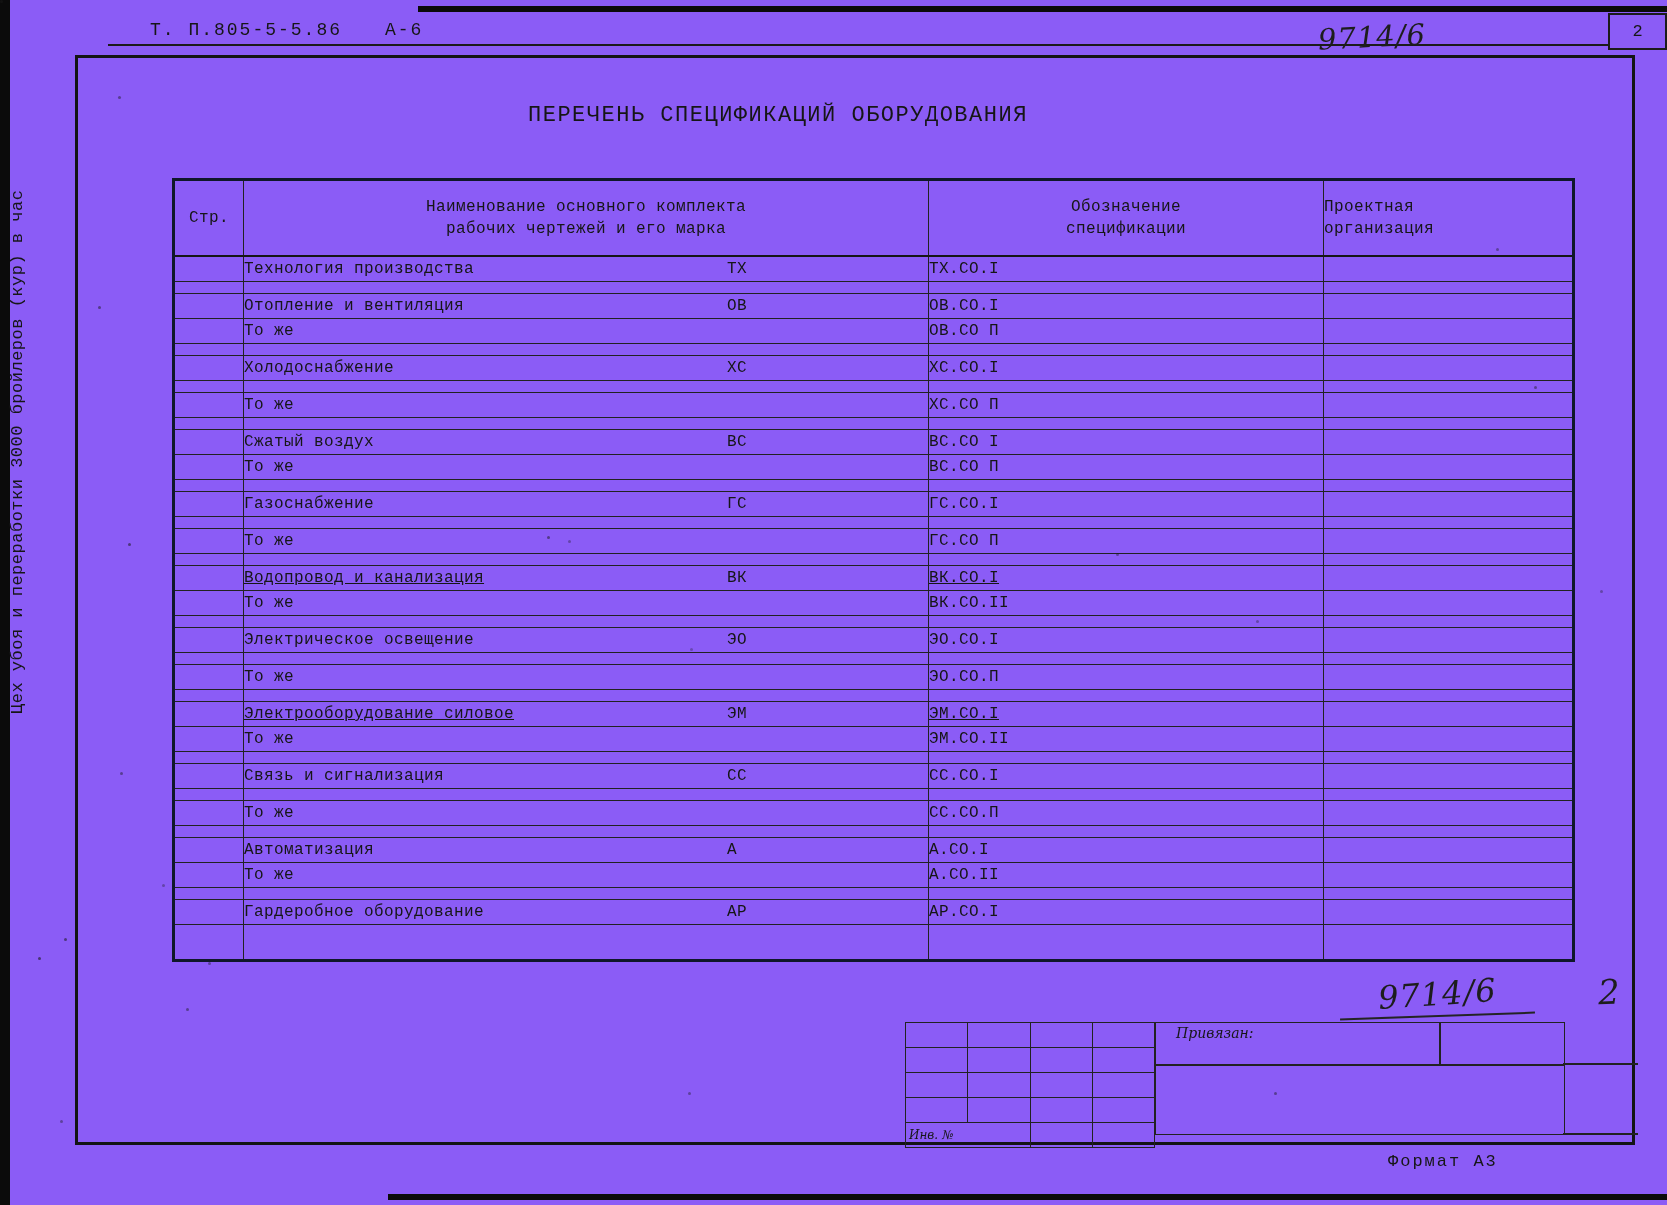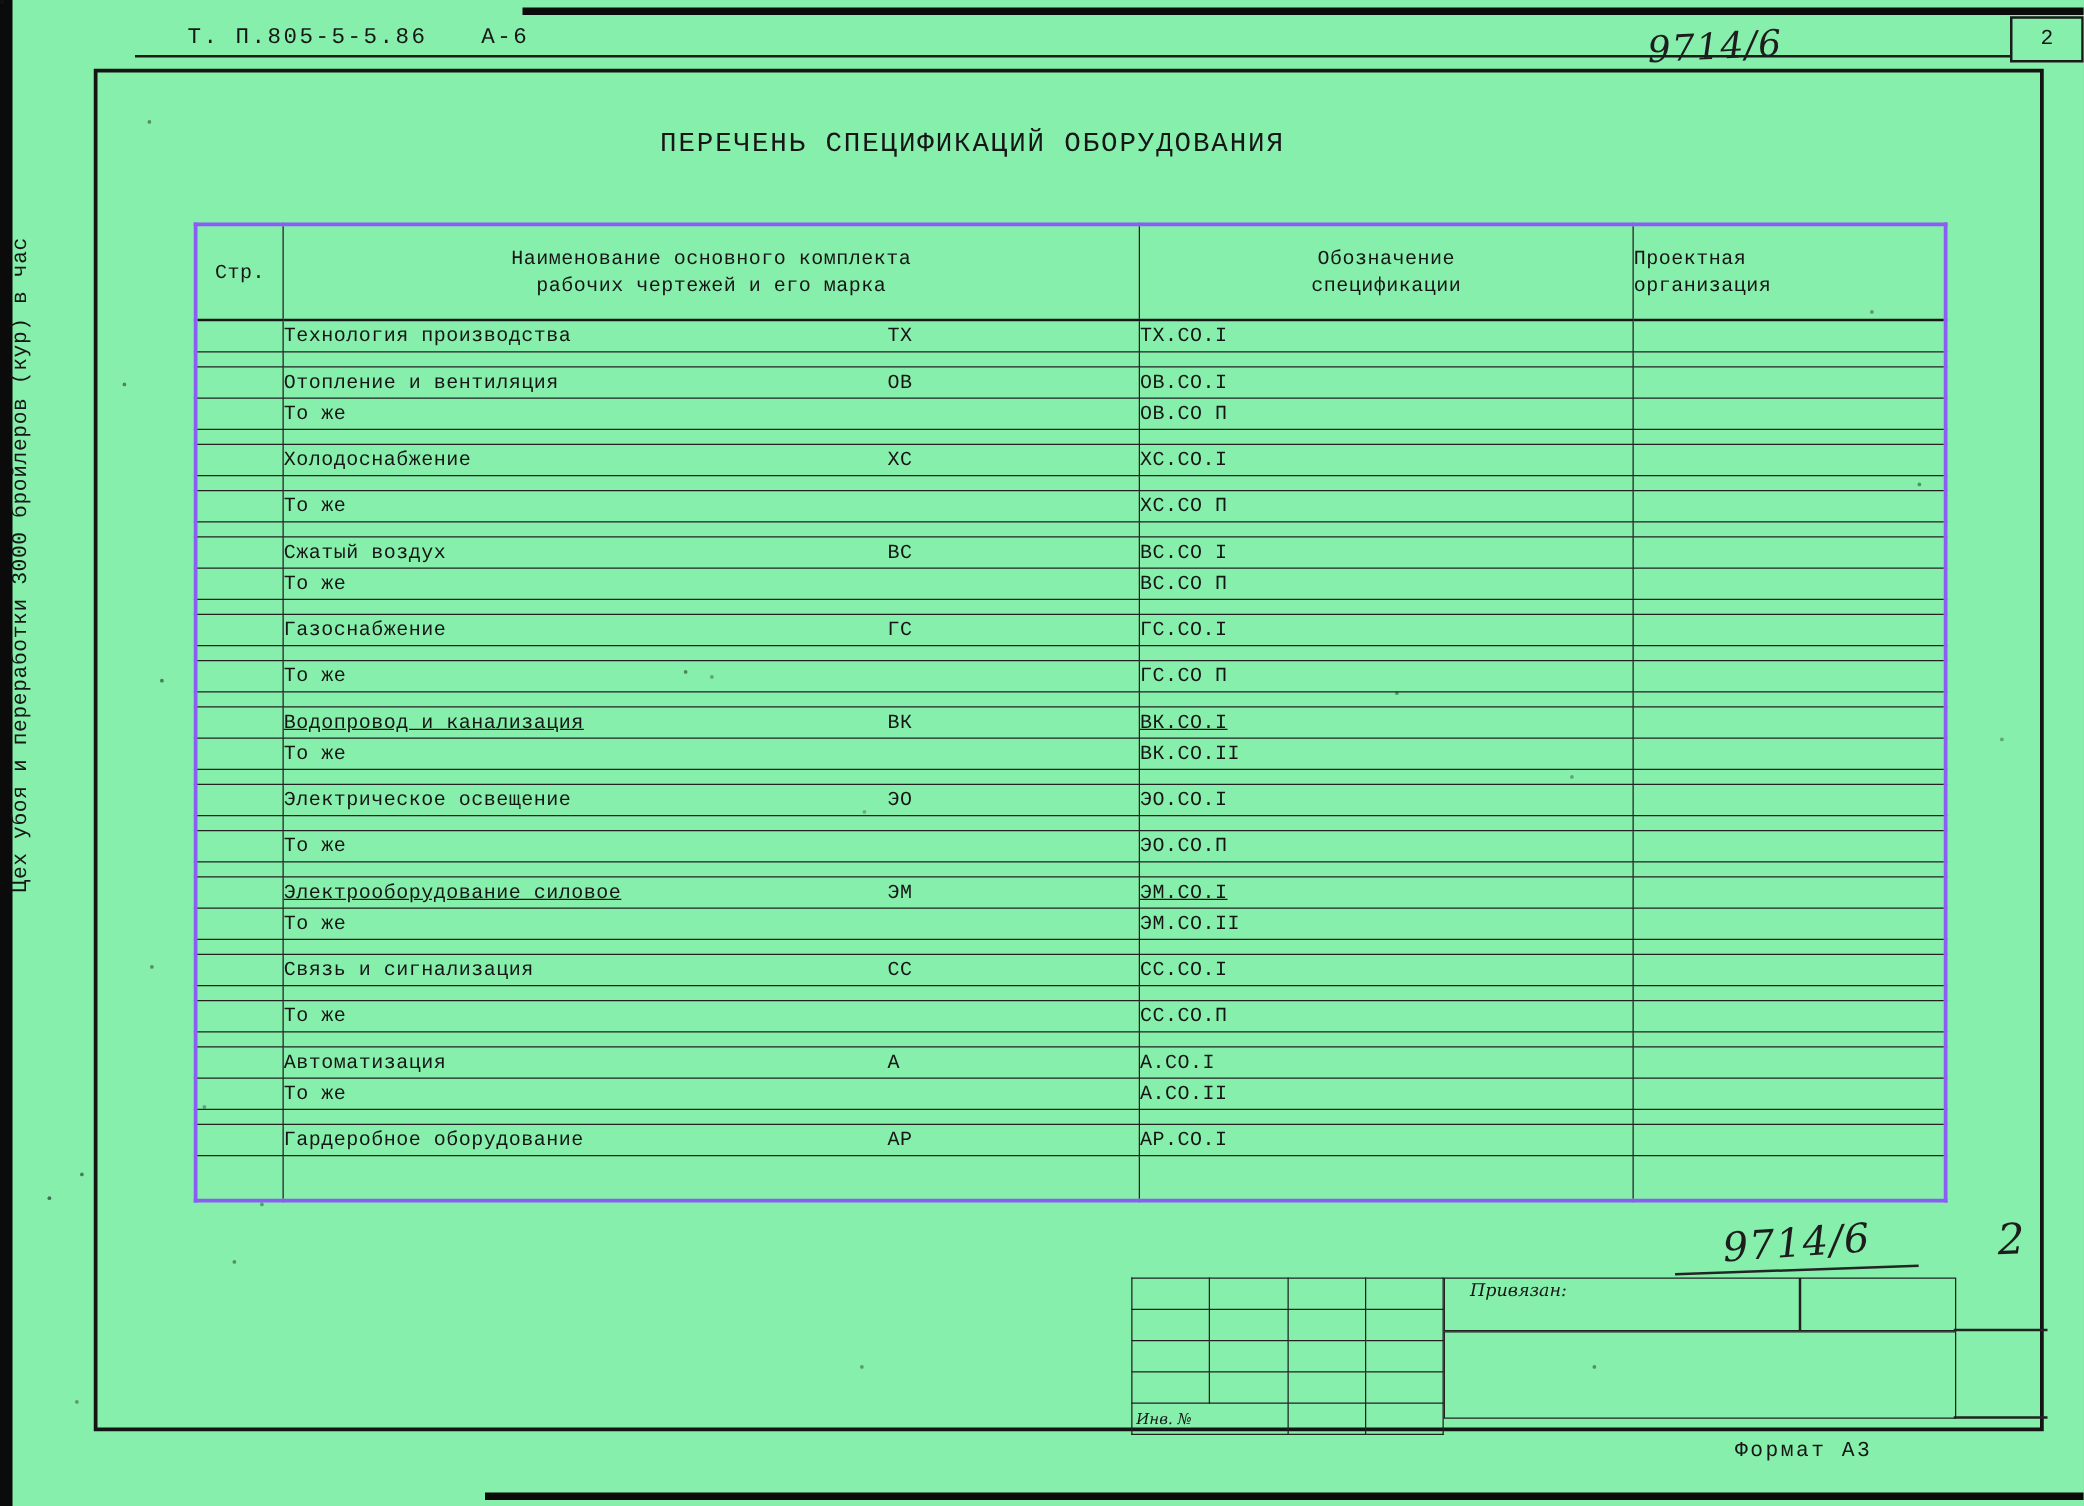--- a/index.html
+++ b/index.html
@@ -1,20 +1,20 @@
 <!DOCTYPE html>
 <html><head>
 <meta charset="utf-8">
 <style>
   html,body{margin:0;padding:0;}
   body{background:#b9b7b1;}
   .scan{
     position:relative;
     width:1667px;height:1205px;
-    background:#86efac;
+    background:#8b5cf6;
     overflow:hidden;
     font-family:"Liberation Mono","DejaVu Sans Mono",monospace;
     color:#161616;
   }
   
   .edge{position:absolute;background:#0b0b0b;}
   .edge-left{left:0;top:0;width:10px;height:1205px;}
   .edge-top{left:418px;top:6px;width:1249px;height:6px;}
   .edge-bottom{left:388px;top:1194px;width:1279px;height:6px;}
 
@@ -44,23 +44,23 @@
     position:absolute;left:4px;top:148px;height:566px;width:26px;
     writing-mode:vertical-rl;transform:rotate(180deg);
     font-size:17px;letter-spacing:0.5px;white-space:nowrap;
     display:flex;align-items:center;
   }
 
   .doc-title{position:absolute;left:528px;top:103px;font-size:22px;letter-spacing:1.5px;}
 
   
   table.spec{
-    position:absolute;left:155px;top:178px;width:1400px;
+    position:absolute;left:172px;top:178px;width:1400px;
     border-collapse:collapse;table-layout:fixed;
-    border:3px solid #8b5cf6;
+    border:3px solid #0f172a;
     padding-left:15px;
   }
   table.spec th,table.spec td{
     border:1.6px solid #222;padding:0;font-weight:normal;
     font-size:16px;letter-spacing:0.4px;vertical-align:middle;
     overflow:hidden;
   }
   table.spec thead th{height:74px;white-space:pre-line;border-bottom:2.5px solid #161616;}
   th.h-page{text-align:center;}
   th.h-name{text-align:center;line-height:22px;}

